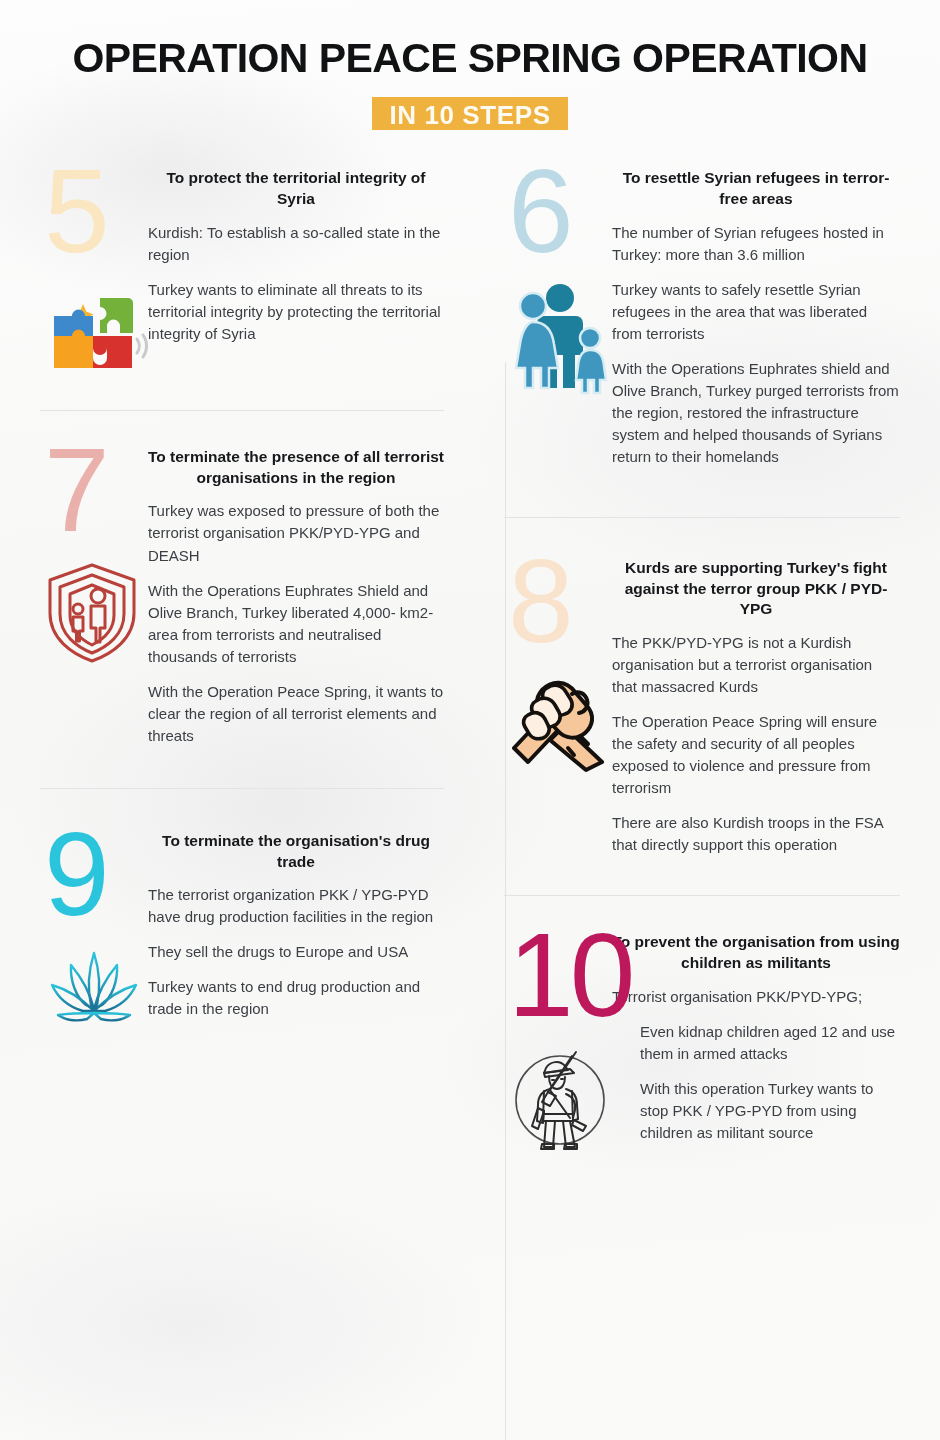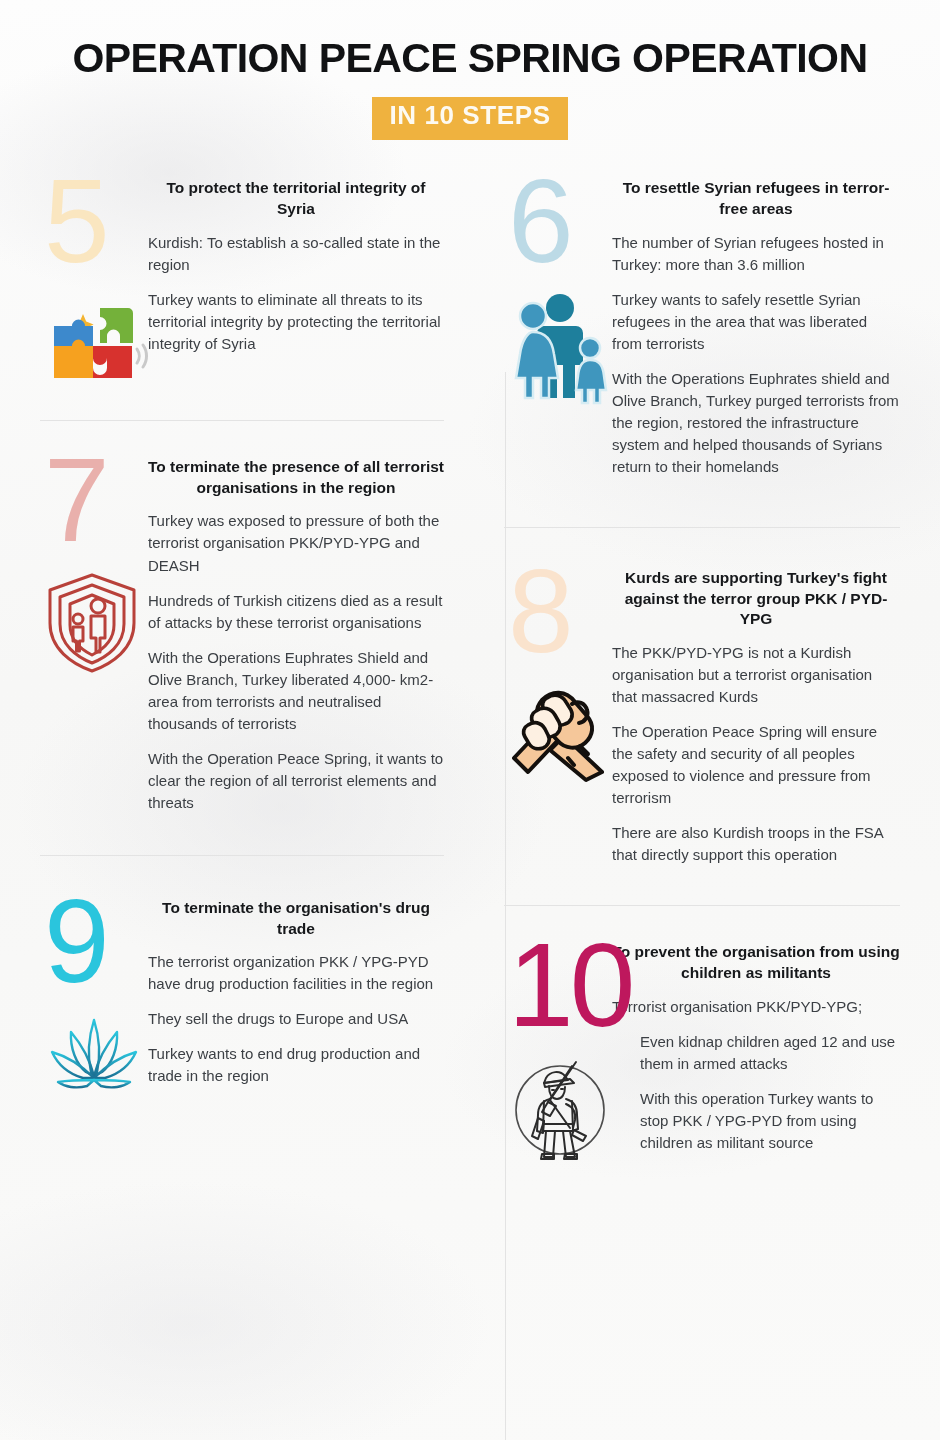--- a/index.html
+++ b/index.html
@@ -42,21 +42,21 @@
   }
 
   .subtitle-wrap { margin-top: 16px; display: flex; justify-content: center; }
 
   .subtitle {
     background: #efb23f;
     color: #fdfaf2;
     font-size: 26px;
     font-weight: bold;
     letter-spacing: 0.6px;
-    padding: 5px 17px 11px 17px;
+    padding: 5px 17px 1px 17px;
     line-height: 1.05;
   }
 
   
   .grid {
     display: flex;
     margin-top: 30px;
     position: relative;
   }
 
@@ -217,21 +217,20 @@
 
                 <circle cx="36" cy="50" r="5"></circle>
                 <path d="M31 58 h10 v14 h-3.5 v10 h-3 v-10 h-3.5 z"></path>
               </g>
             </svg>
           </div>
         </div>
         <div class="step-body">
           <div class="step-title">To terminate the presence of all terrorist organisations in the region</div>
           <p class="step-para">Turkey was exposed to pressure of both the terrorist organisation PKK/PYD-YPG and DEASH</p>
-          <p class="step-para">Hundreds of Turkish citizens died as a result of attacks by these terrorist organisations</p>
           <p class="step-para">With the Operations Euphrates Shield and Olive Branch, Turkey liberated 4,000- km2-area from terrorists and neutralised thousands of terrorists</p>
           <p class="step-para">With the Operation Peace Spring, it wants to clear the region of all terrorist elements and threats</p>
         </div>
       </div>
 
       <div class="sp-after-7"></div>
       <div class="hdivider"></div>
       <div class="sp-before-9"></div>
 
       <div class="step">

